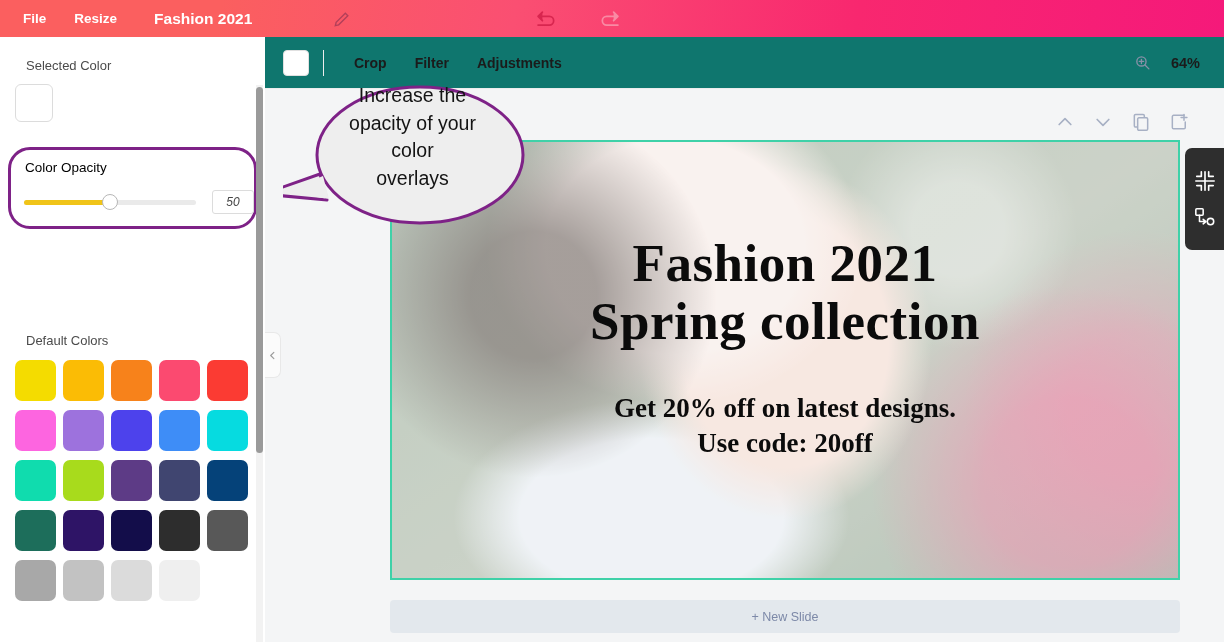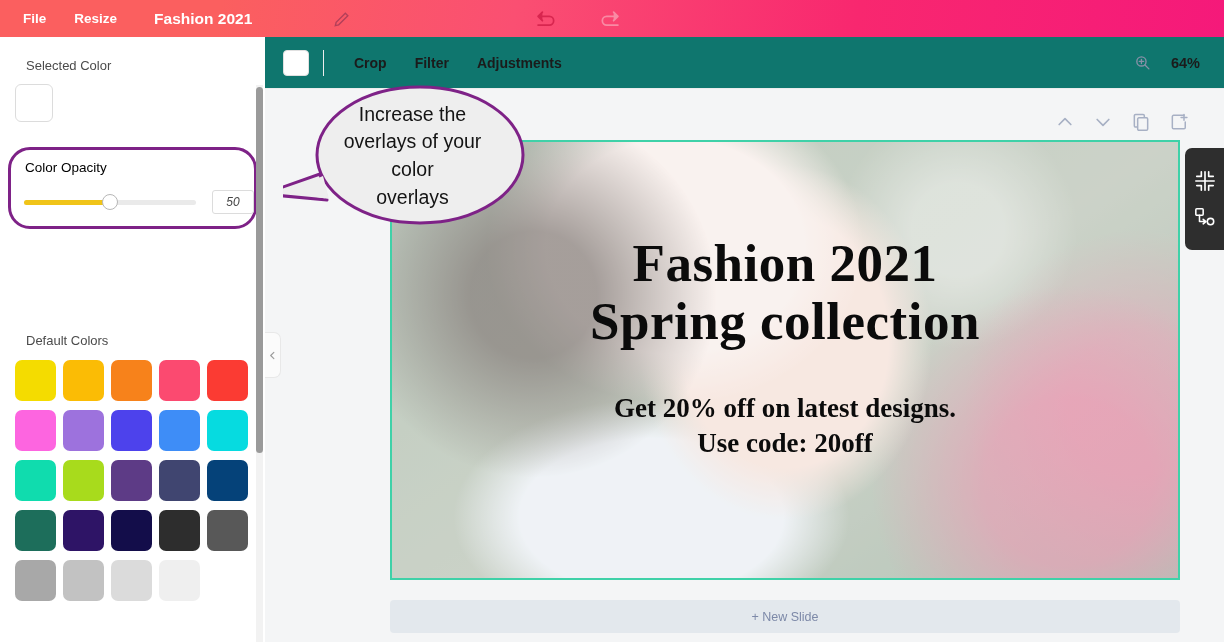--- a/index.html
+++ b/index.html
@@ -170,21 +170,21 @@
     position: absolute; left: 125px; bottom: 9px; width: 790px; height: 33px;
     background: #e3e8ed; border-radius: 4px; display: flex;
     align-items: center; justify-content: center; cursor: pointer;
   }
   .new-slide span { font-size: 12.5px; color: #7d89a8; }
 
   
   .callout { position: absolute; left: 283px; top: 82px; width: 247px; height: 148px; z-index: 20; }
   .callout-text {
     position: absolute; left: 0; top: 0; width: 247px; height: 148px;
-    display: flex; flex-direction: column; align-items: center; justify-content: center;
+    display: flex; flex-direction: column; align-items: center; 
     font-size: 19.5px; color: #141414; text-align: center; line-height: 1.42;
     padding: 0 34px 0 46px; pointer-events: none;
   }
 </style>
 </head>
 <body>
 
 <div id="app">
 
   <div class="topbar">
@@ -346,18 +346,18 @@
   </div>
 
   <div class="callout">
     <svg viewBox="0 0 247 148" width="247" height="148">
       <path d="M37 92 L-20 112 L44 118 Z" fill="#eeeeee" stroke="#7e2287" stroke-width="3" stroke-linejoin="round"></path>
       <ellipse cx="137" cy="73" rx="103" ry="68" fill="#eeeeee" stroke="#7e2287" stroke-width="3"></ellipse>
       <path d="M40 94 L2 110 L46 117 Z" fill="#eeeeee" stroke="none"></path>
     </svg>
     <div class="callout-text">
       <div>Increase the</div>
-      <div>overlays of your color</div>
+      <div>opacity of your color</div>
       <div>overlays</div>
     </div>
   </div>
 
 </div>
 
 </body></html>

